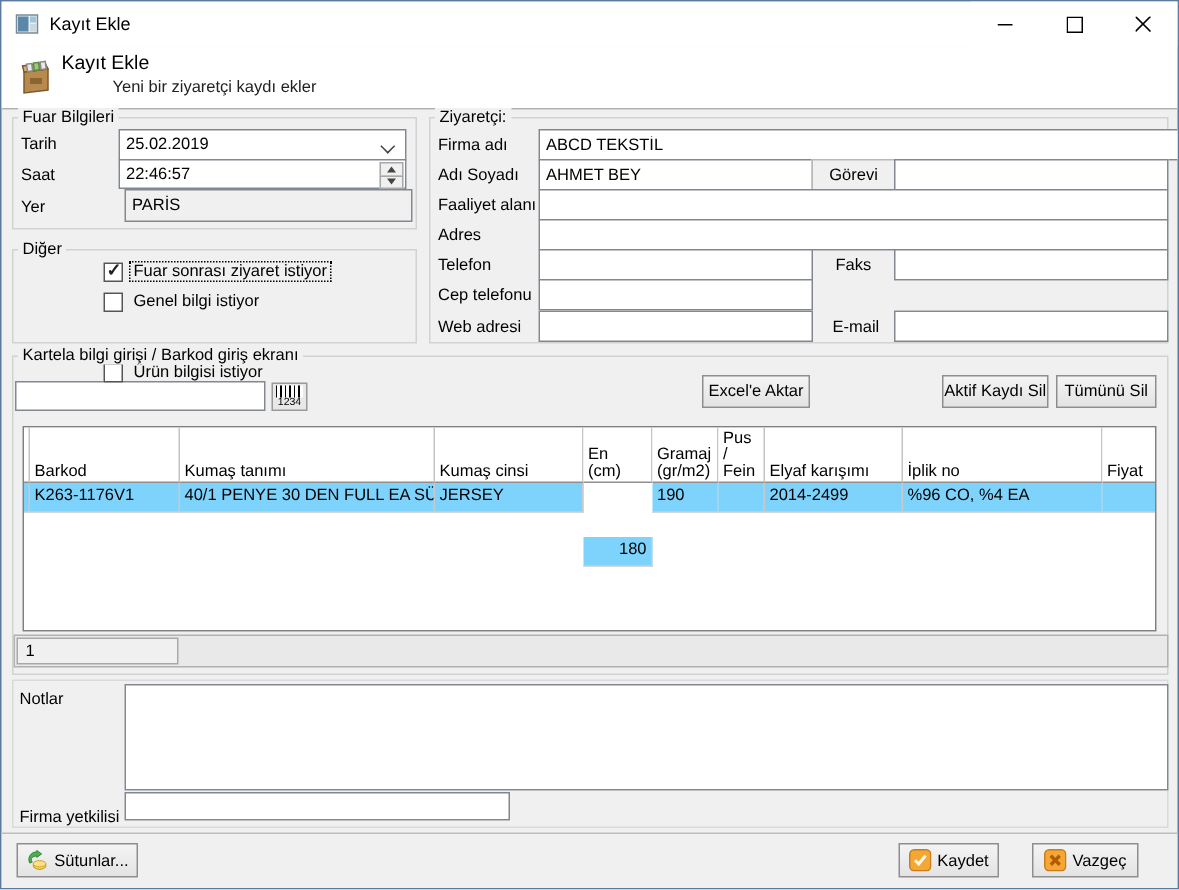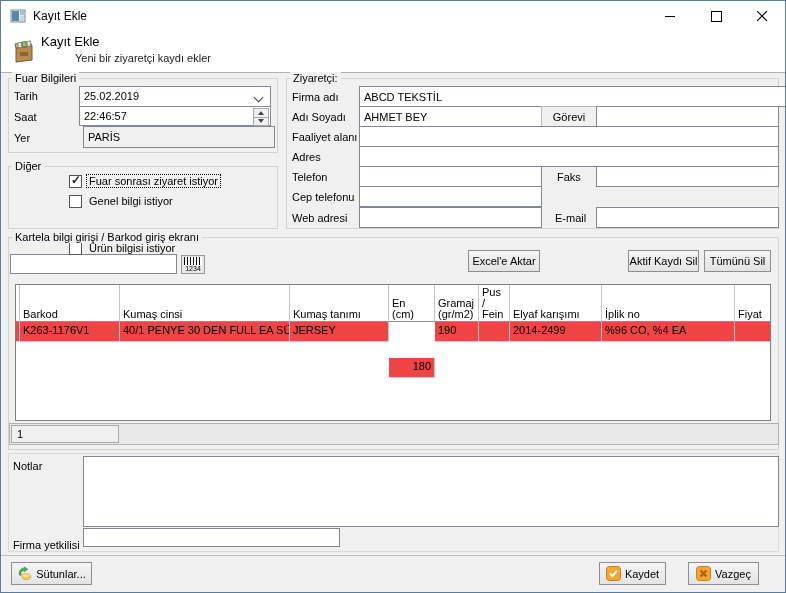--- a/index.html
+++ b/index.html
@@ -68,21 +68,21 @@
 
   
   .grid { position:absolute; left:14px; top:283px; width:756px; height:137px; background:#fff;
           border:1px solid #808080; overflow:hidden; }
   .grow { display:grid; grid-template-columns:4px 100px 170px 99px 46px 44px 31px 92px 133px 35px; }
   .th { border-right:1px solid #c4c4c4; border-bottom:1px solid #909090; padding:1px 3px;
         font-size:11px; line-height:11px; white-space:pre-line; overflow:hidden; height:37px;
         display:flex; align-items:flex-end; background:#fff; }
   .th > span { white-space:pre-line; }
   .td { border-right:1px solid #c9c9c9; border-bottom:1px solid #d6d6d6; padding:2px 3px;
-        font-size:11px; white-space:nowrap; overflow:hidden; height:20px; background:#ef4444; }
+        font-size:11px; white-space:nowrap; overflow:hidden; height:20px; background:#7dd3fc; }
   .td.num { text-align:right;margin-top:36px; }
   .strip { padding:0; }
 
   
   .status-bar { position:absolute; left:8px; top:422px; width:770px; height:22px;
                 background:#e9e9e9; border:1px solid #b2b2b2; }
   .rec-box { position:absolute; left:1px; top:1px; width:108px; height:18px; background:#f0f0f0;
              border:1px solid #a8a8a8; padding:2px 5px; font-size:11px; }
 
   
@@ -238,22 +238,22 @@
     <span>Aktif Kaydı Sil</span>
   </button>
   <button class="btn" style="left:703px; top:249px; width:67px; height:22px;">
     <span>Tümünü Sil</span>
   </button>
 
   <div class="grid">
     <div class="grow">
       <div class="th strip"></div>
       <div class="th"><span>Barkod</span></div>
+      <div class="th"><span>Kumaş tanımı</span></div>
       <div class="th"><span>Kumaş cinsi</span></div>
-      <div class="th"><span>Kumaş tanımı</span></div>
       <div class="th"><span>En
 (cm)</span></div>
       <div class="th"><span>Gramaj
 (gr/m2)</span></div>
       <div class="th"><span>Pus /
 Fein</span></div>
       <div class="th"><span>Elyaf karışımı</span></div>
       <div class="th"><span>İplik no</span></div>
       <div class="th" style="border-right:none;"><span>Fiyat</span></div>
     </div>

